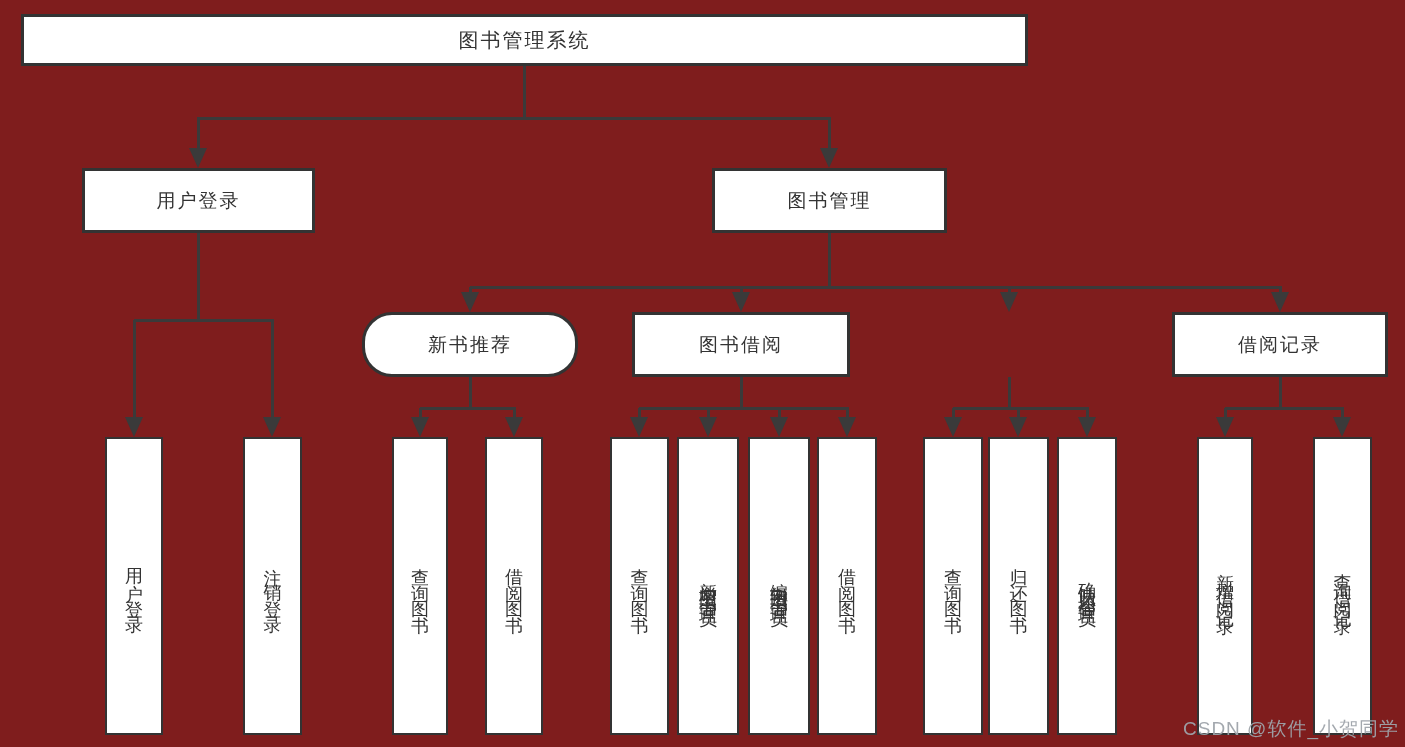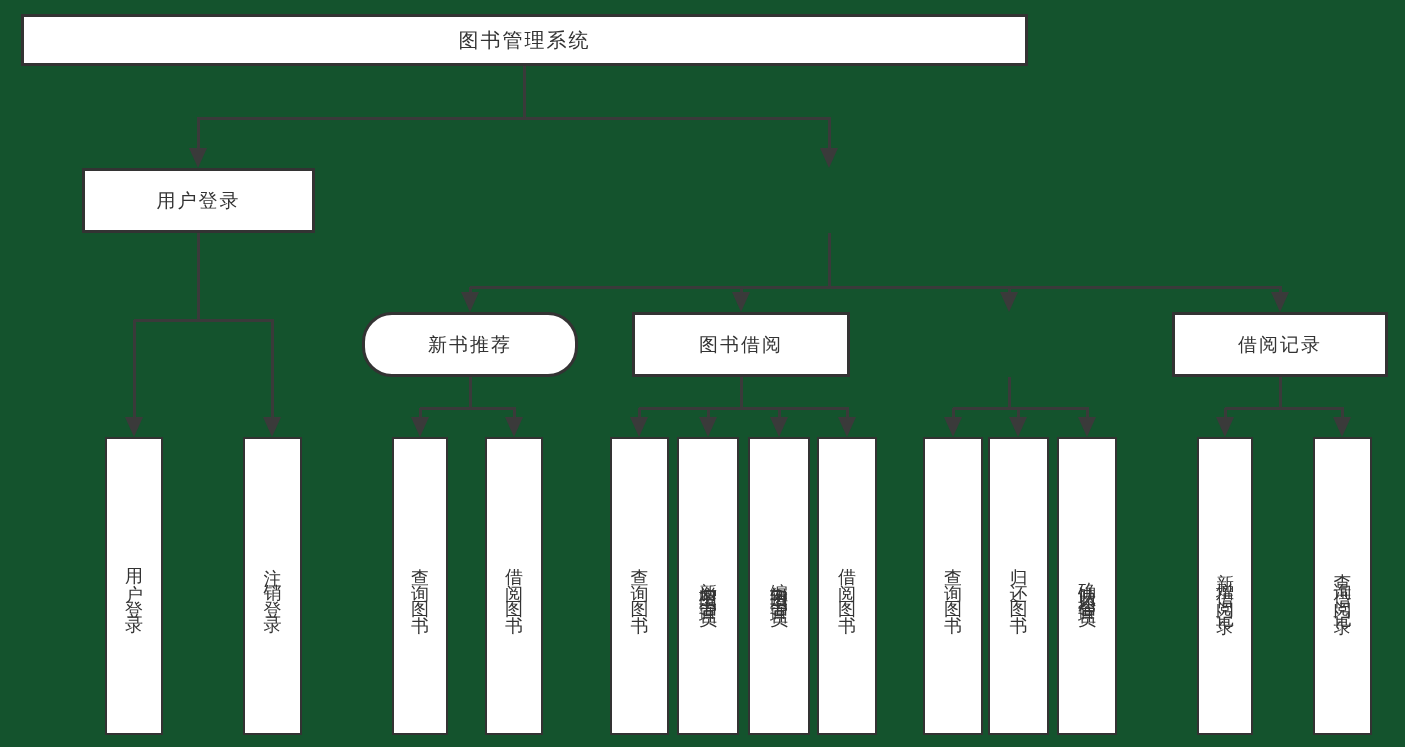--- a/index.html
+++ b/index.html
@@ -1,19 +1,19 @@
 <!DOCTYPE html>
 <html><head>
 <meta charset="utf-8">
 <style>
   html,body{margin:0;padding:0;background:#ffffff;}
   #canvas{
     position:relative;
     width:1405px;height:747px;
-    background:#14532d;
+    background:#7f1d1d;
     font-family:"Liberation Sans", sans-serif;
     color:#333333;
     overflow:hidden;
   }
   .box{
     position:absolute;
     box-sizing:border-box;
     background:#ffffff;
     border:3px solid #333333;
     display:flex;align-items:center;justify-content:center;
@@ -79,20 +79,23 @@
 
 <div id="canvas">
 
   <div class="box" id="b-root">
     <span>图书管理系统</span>
   </div>
 
   <div class="box" id="b-login">
     <span>用户登录</span>
   </div>
+  <div class="box" id="b-mgmt">
+    <span>图书管理</span>
+  </div>
 
   <div class="box" id="b-rec">
     <span>新书推荐</span>
   </div>
   <div class="box" id="b-bor">
     <span>图书借阅</span>
   </div>
   <div class="box" id="b-log">
     <span>借阅记录</span>
   </div>
@@ -130,20 +133,21 @@
   <div class="box leaf" id="lf11">
     <span class="sp-tight">确认归还（管理员）</span>
   </div>
   <div class="box leaf" id="lf12">
     <span class="sp-mid">新增借阅记录</span>
   </div>
   <div class="box leaf" id="lf13">
     <span class="sp-mid">查询借阅记录</span>
   </div>
 
+  <div id="watermark">CSDN @软件_小贺同学</div>
 <div class="cline" style="left: 522.5px; top: 66px; width: 3px; height: 52px;"></div>
     <div class="cline" style="left: 827.5px; top: 233px; width: 3px; height: 54px;"></div>
     <div class="cline" style="left: 196.5px; top: 233px; width: 3px; height: 87px;"></div>
     <div class="cline" style="left: 468.5px; top: 377px; width: 3px; height: 31px;"></div>
     <div class="cline" style="left: 739.5px; top: 377px; width: 3px; height: 31px;"></div>
     <div class="cline" style="left: 1007.5px; top: 377px; width: 3px; height: 31px;"></div>
     <div class="cline" style="left: 1278.5px; top: 377px; width: 3px; height: 31px;"></div>
     <div class="cline" style="left: 197px; top: 116.5px; width: 634px; height: 3px;"></div>
     <div class="cline" style="left: 470px; top: 285.5px; width: 812px; height: 3px;"></div>
     <div class="cline" style="left: 134px; top: 318.5px; width: 140px; height: 3px;"></div>

